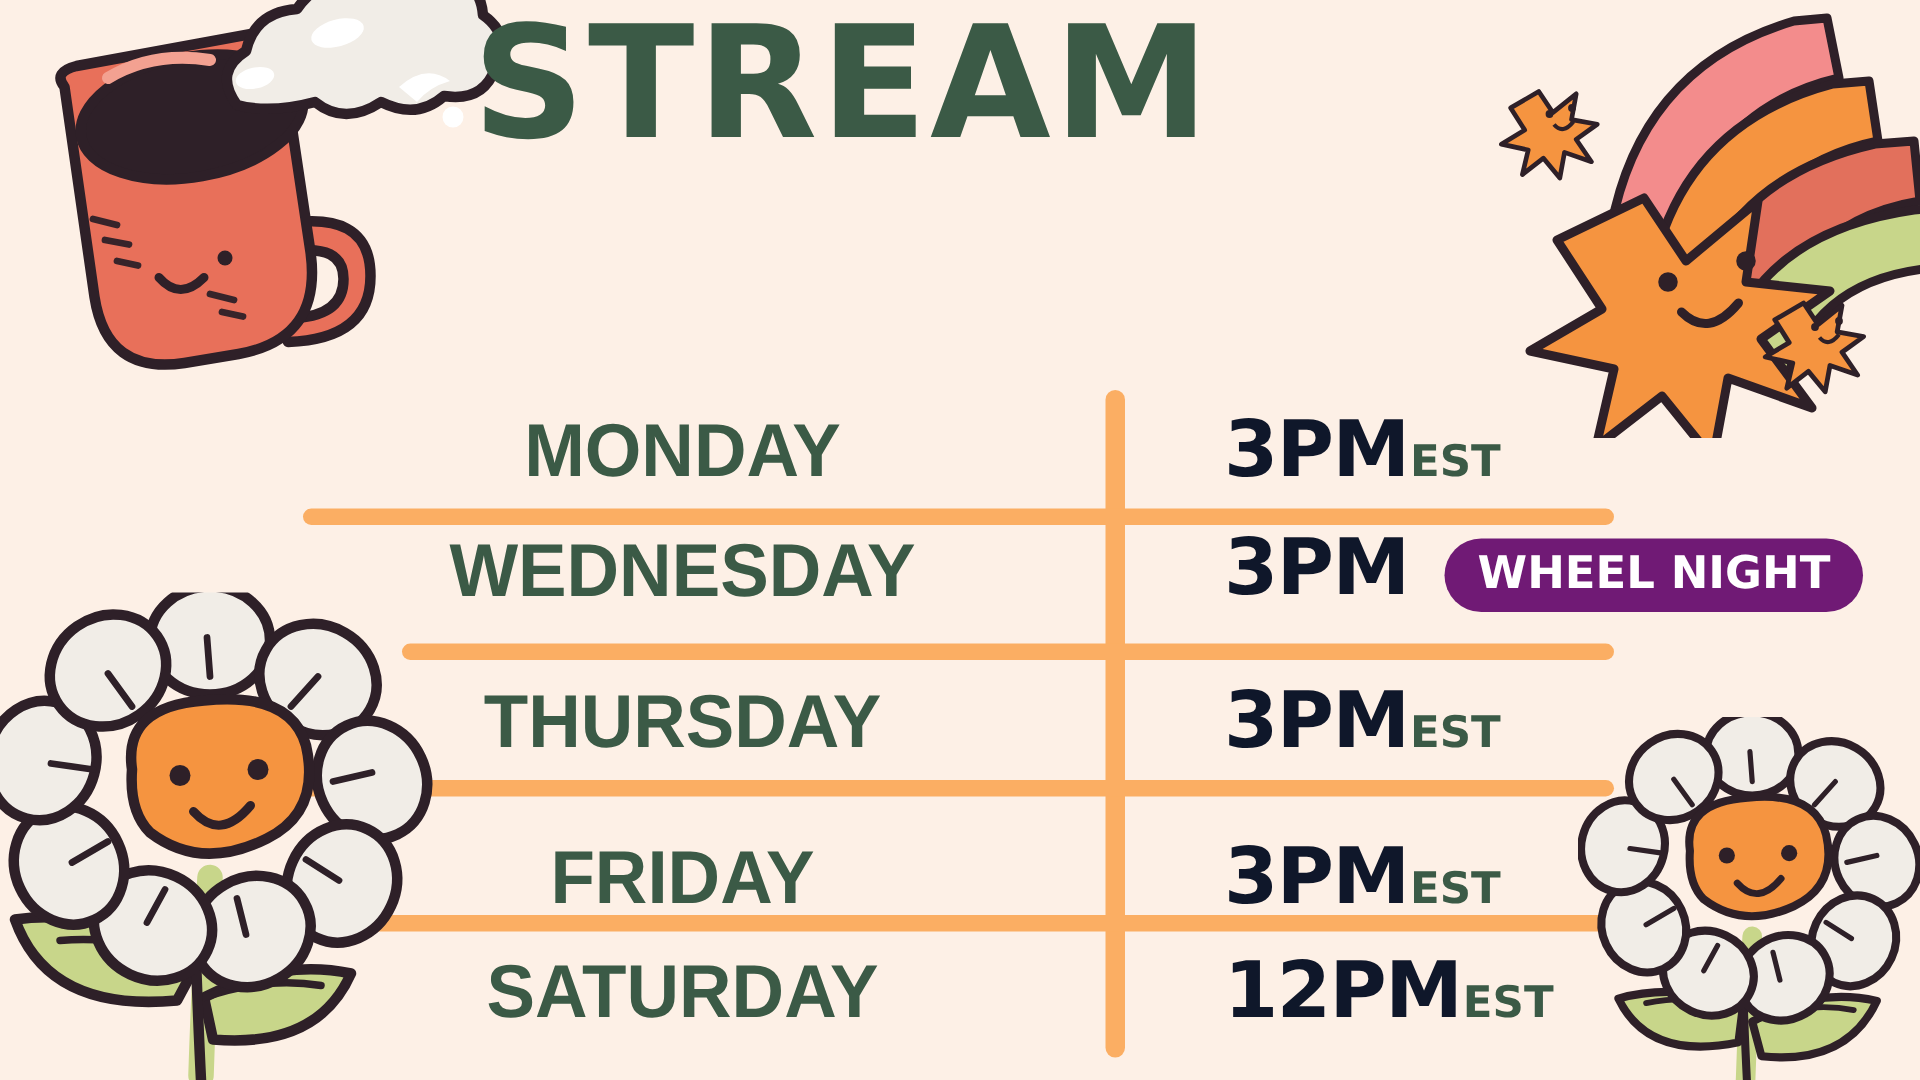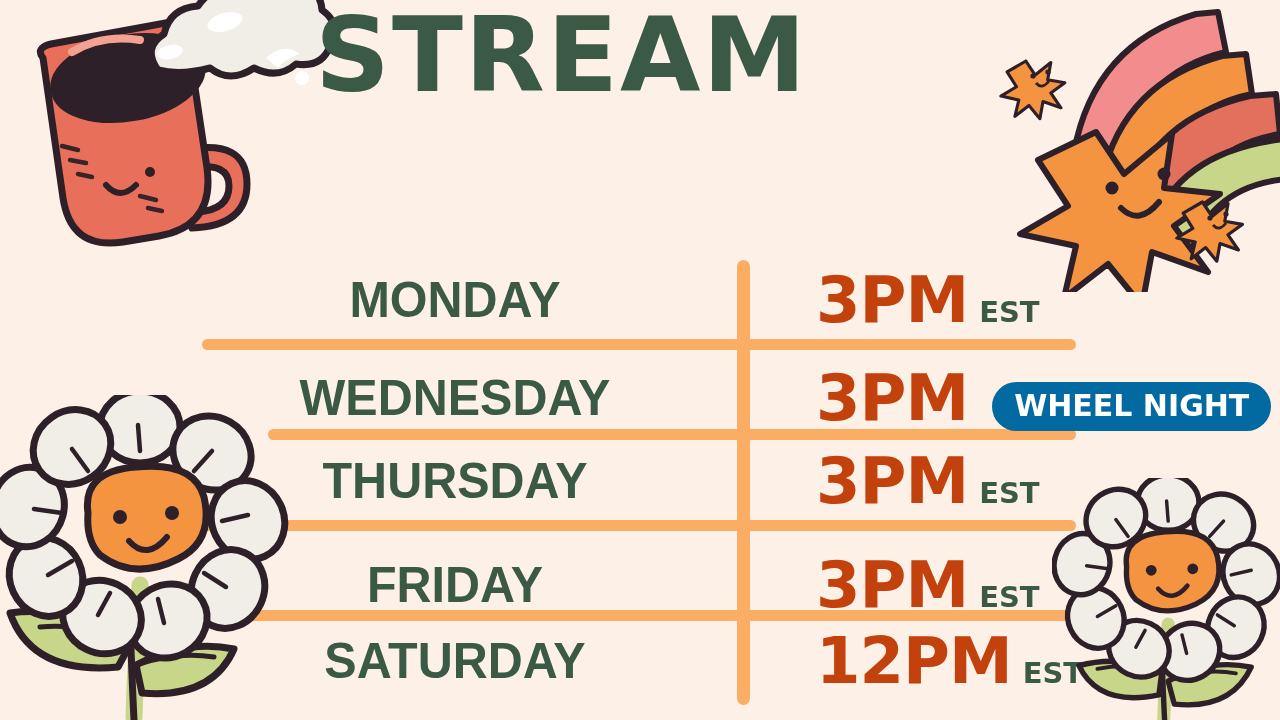--- a/index.html
+++ b/index.html
@@ -40,21 +40,21 @@
   .hline{
     position:absolute;height:11px;background:#FBAE63;border-radius:6px;
   }
   .hline.h1{left:202px;top:84px;width:874px;}
   .hline.h2{left:268px;top:174px;width:808px;}
   .hline.h3{left:198px;top:265px;width:878px;}
   .hline.h4{left:224px;top:355px;width:852px;}
 
   .row{position:absolute;left:0;width:1280px;height:90px;display:flex;align-items:center;}
   .row.r1{top:0px;}
-  .row.r2{top:98px;}
+  .row.r2{top:80px;}
   .row.r3{top:181px;}
   .row.r4{top:285px;}
   .row.r5{top:361px;text-decoration:underline;}
 
   .day{
     position:absolute;left:190px;width:530px;
     text-align:center;
     color:#3B5A46;
     font-family:"Liberation Sans", sans-serif;
     font-weight:700;
@@ -63,39 +63,39 @@
     transform:scaleX(0.97);
     white-space:nowrap;
   }
 
   .timecell{
     position:absolute;left:816px;
     display:flex;align-items:baseline;gap:0px;
     white-space:nowrap;
   }
   .time-main{
-    color:#c2410c;
+    color:#0f172a;
     font-family:"DejaVu Sans", sans-serif;
     font-weight:700;
-    font-size:64px;
+    font-size:52px;
     letter-spacing:-1px;
   }
   .time-tz{
     color:#3B5A46;
     font-family:"DejaVu Sans", sans-serif;
     font-weight:700;
     font-size:29px;
     letter-spacing:0px;
-    margin-left:11px;
+    margin-left:1px;
   }
 
   .badge{
     display:inline-flex;align-items:center;justify-content:center;
     margin-left:24px;
-    background:#0369a1;
+    background:#701a75;
     color:#FFFFFF;
     border-radius:30px;
     padding:6px 22px 8px 22px;
     font-family:"DejaVu Sans", sans-serif;
     font-weight:700;
     font-size:30px;
     letter-spacing:0px;
     white-space:nowrap;
     position:relative;top:-4px;margin-top:12px;
   }

